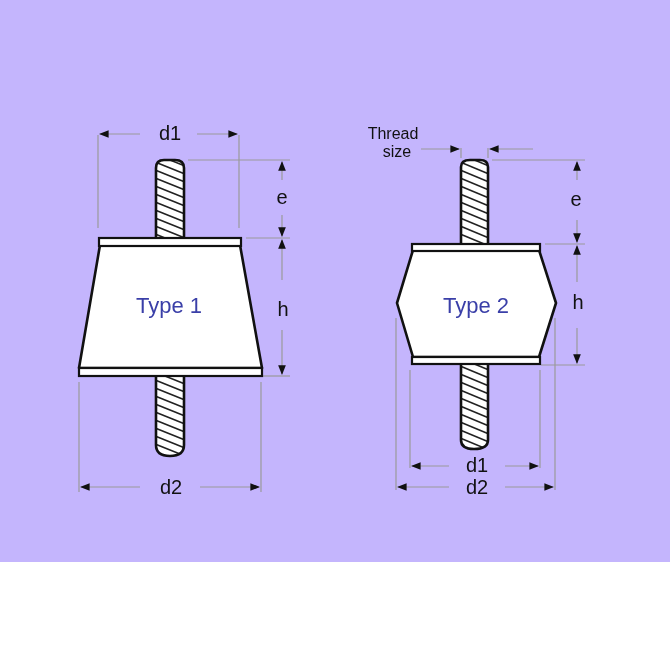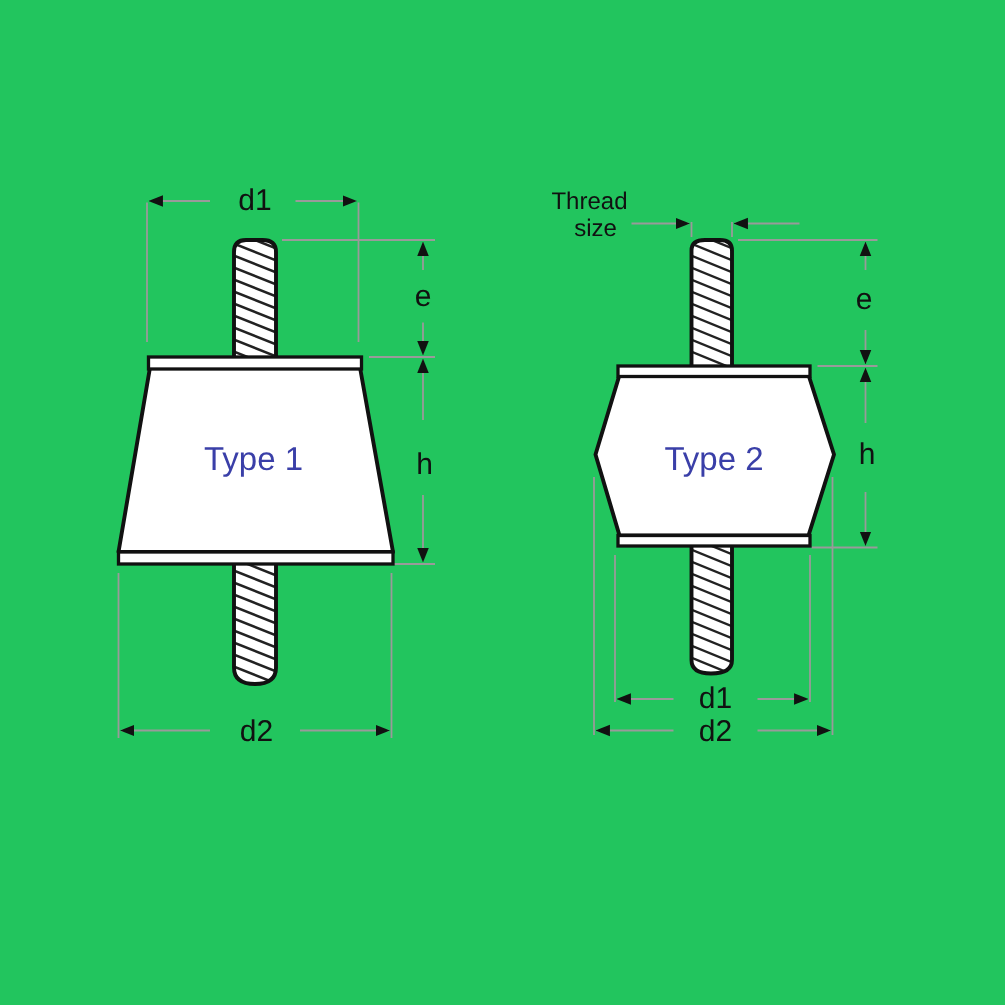--- a/index.html
+++ b/index.html
@@ -1,16 +1,16 @@
 <!DOCTYPE html>
 <html><head>
 <meta charset="utf-8">
 <style>
   html, body { margin: 0; padding: 0; background: #ffffff; }
-  .canvas { position: relative; width: 670px; height: 670px; background: #22c55e; overflow: hidden; }
+  .canvas { position: relative; width: 670px; height: 562px; background: #c4b5fd; overflow: hidden; }
   svg { position: absolute; left: 0; top: 0; }
   .dim { stroke: #9a9a9a; stroke-width: 1.2; fill: none; }
   .out { stroke: #111111; stroke-width: 2.6; fill: #ffffff; stroke-linejoin: round; }
   .plate { stroke: #111111; stroke-width: 2.2; fill: #ffffff; }
   .hatch { stroke: #222222; stroke-width: 1.6; }
   .lbl { font-family: "Liberation Sans", sans-serif; fill: #111111; }
   .type { font-family: "Liberation Sans", sans-serif; fill: #3a3fa8; font-size: 22px; }
   .small { font-family: "Liberation Sans", sans-serif; fill: #111111; font-size: 16px; }
 </style>
 </head>

